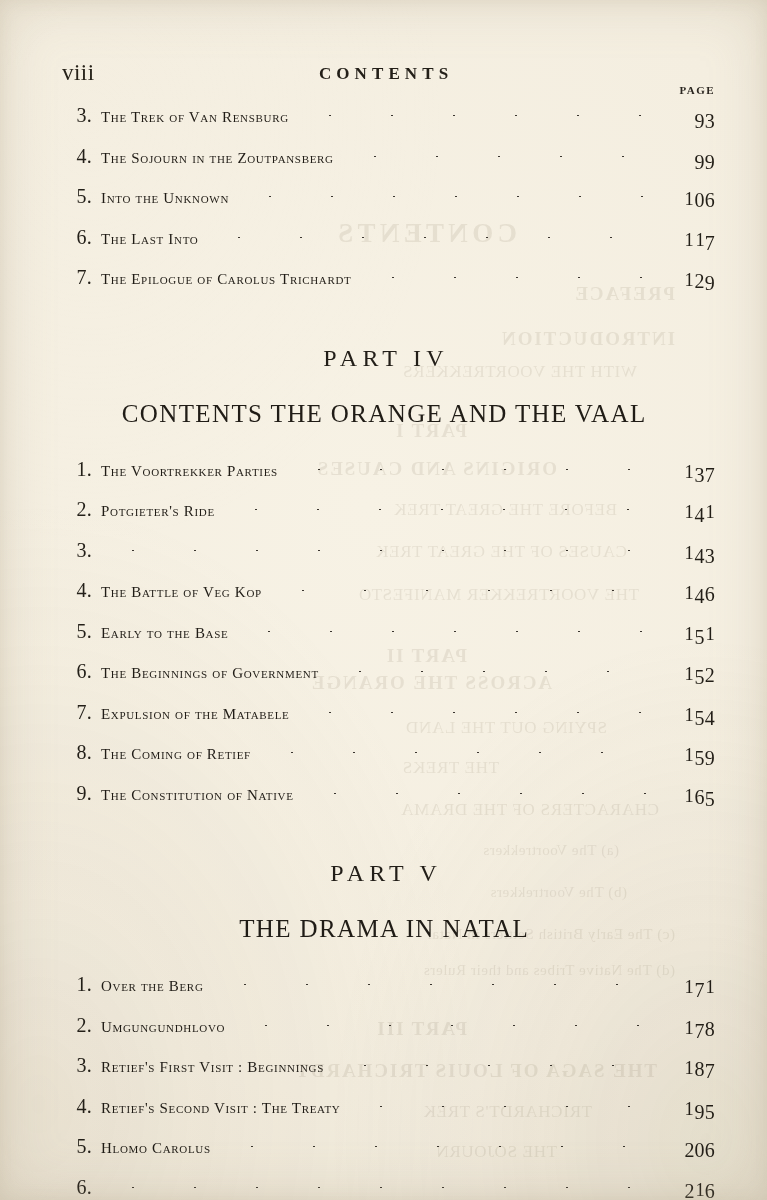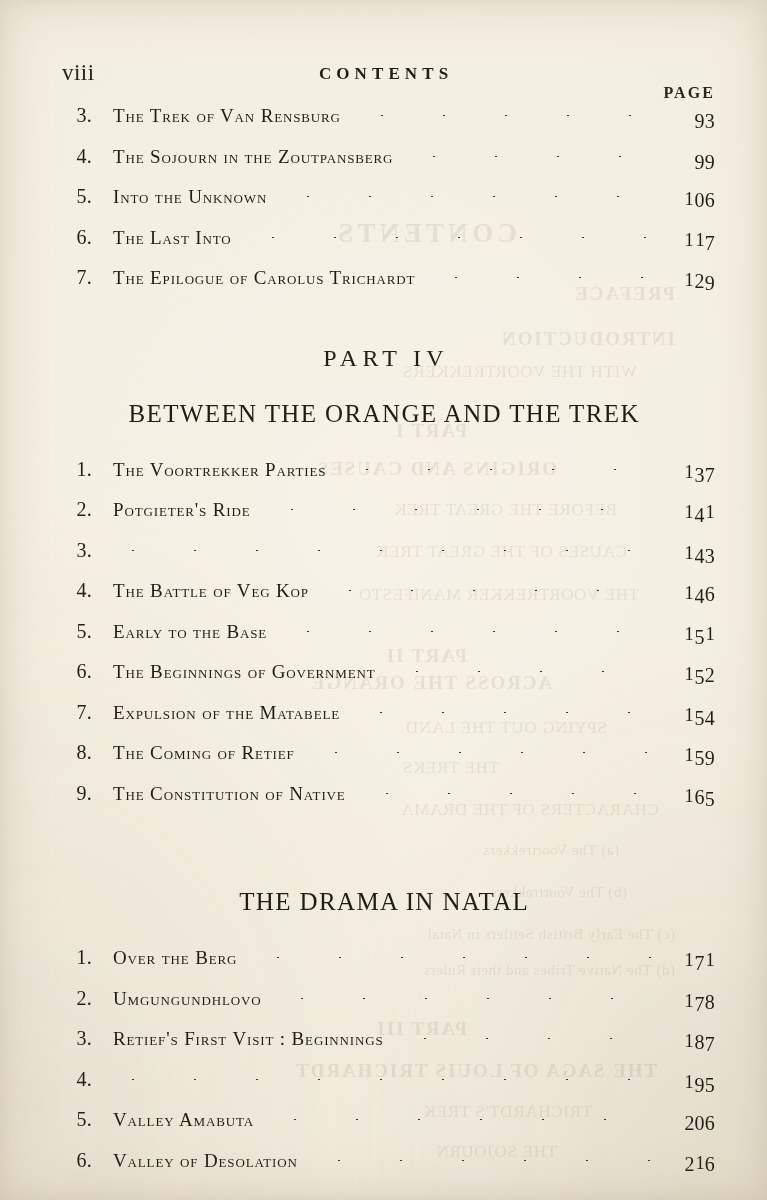--- a/index.html
+++ b/index.html
@@ -93,21 +93,21 @@
     letter-spacing: .30em;
     text-indent: .30em;
     color: #231f18;
   }
 
   
   .page-label {
     position: absolute;
     top: 84px;
     right: 52px;
-    font-size: 16px;
+    font-size: 11px;
     font-weight: 700;
     letter-spacing: .13em;
     text-indent: .13em;
     color: #2b2620;
   }
 
   
   .content {
     position: absolute;
     left: 0;
@@ -124,22 +124,22 @@
   .toc-num {
     flex: 0 0 auto;
     width: 30px;
     text-align: right;
     font-size: 20px;
     letter-spacing: .01em;
     color: #231f18;
   }
   .toc-title {
     flex: 0 0 auto;
-    margin-left: 21px;
-    font-size: 19px;
+    margin-left: 9px;
+    font-size: 15px;
     font-variant: small-caps;
     letter-spacing: .045em;
     white-space: nowrap;
     color: #201c16;
   }
   .leader {
     flex: 1 1 auto;
     position: relative;
     height: 1em;
     margin: 0 6px 0 10px;
@@ -257,21 +257,21 @@
       <div class="toc-row">
         <span class="toc-num">7.</span>
         <span class="toc-title">The Epilogue of Carolus Trichardt</span>
         <span class="leader"></span>
         <span class="toc-page osf"><i class="d1">1</i><i>2</i><i class="dx">9</i></span>
       </div>
       <div class="sp-a"></div>
       <div class="part-block">
         <div class="part-label">PART IV</div>
         <div class="sp-b"></div>
-        <div class="part-title">BETWEEN THE ORANGE AND THE TREK</div>
+        <div class="part-title">CONTENTS THE ORANGE AND THE VAAL</div>
       </div>
       <div class="sp-c"></div>
       <div class="toc-row">
         <span class="toc-num">1.</span>
         <span class="toc-title">The Voortrekker Parties</span>
         <span class="leader"></span>
         <span class="toc-page osf"><i class="d1">1</i><i class="dx">3</i><i class="dx">7</i></span>
       </div>
       <div class="toc-row">
         <span class="toc-num">2.</span>
@@ -315,20 +315,21 @@
         <span class="toc-page osf"><i class="d1">1</i><i class="dx">5</i><i class="dx">9</i></span>
       </div>
       <div class="toc-row">
         <span class="toc-num">9.</span>
         <span class="toc-title">The Constitution of Native</span>
         <span class="leader"></span>
         <span class="toc-page osf"><i class="d1">1</i><i>6</i><i class="dx">5</i></span>
       </div>
       <div class="sp-a"></div>
       <div class="part-block">
+        <div class="part-label">PART V</div>
         <div class="sp-b"></div>
         <div class="part-title">THE DRAMA IN NATAL</div>
       </div>
       <div class="sp-c"></div>
       <div class="toc-row">
         <span class="toc-num">1.</span>
         <span class="toc-title">Over the Berg</span>
         <span class="leader"></span>
         <span class="toc-page osf"><i class="d1">1</i><i class="dx">7</i><i class="d1">1</i></span>
       </div>
@@ -339,32 +340,32 @@
         <span class="toc-page osf"><i class="d1">1</i><i class="dx">7</i><i>8</i></span>
       </div>
       <div class="toc-row">
         <span class="toc-num">3.</span>
         <span class="toc-title">Retief's First Visit : Beginnings</span>
         <span class="leader"></span>
         <span class="toc-page osf"><i class="d1">1</i><i>8</i><i class="dx">7</i></span>
       </div>
       <div class="toc-row">
         <span class="toc-num">4.</span>
+        <span class="toc-title">Retief's Second Visit : The Treaty</span>
         <span class="leader"></span>
         <span class="toc-page osf"><i class="d1">1</i><i class="dx">9</i><i class="dx">5</i></span>
       </div>
       <div class="toc-row">
         <span class="toc-num">5.</span>
-        <span class="toc-title">Valley Amabuta</span>
+        <span class="toc-title">Hlomo Carolus</span>
         <span class="leader"></span>
         <span class="toc-page osf"><i>2</i><i>0</i><i>6</i></span>
       </div>
       <div class="toc-row">
         <span class="toc-num">6.</span>
-        <span class="toc-title">Valley of Desolation</span>
         <span class="leader"></span>
         <span class="toc-page osf"><i>2</i><i class="d1">1</i><i>6</i></span>
       </div>
     </div>
 
   <div class="grain"></div>
   <div class="edge-shade"></div>
 </div>
 
 </body></html>

